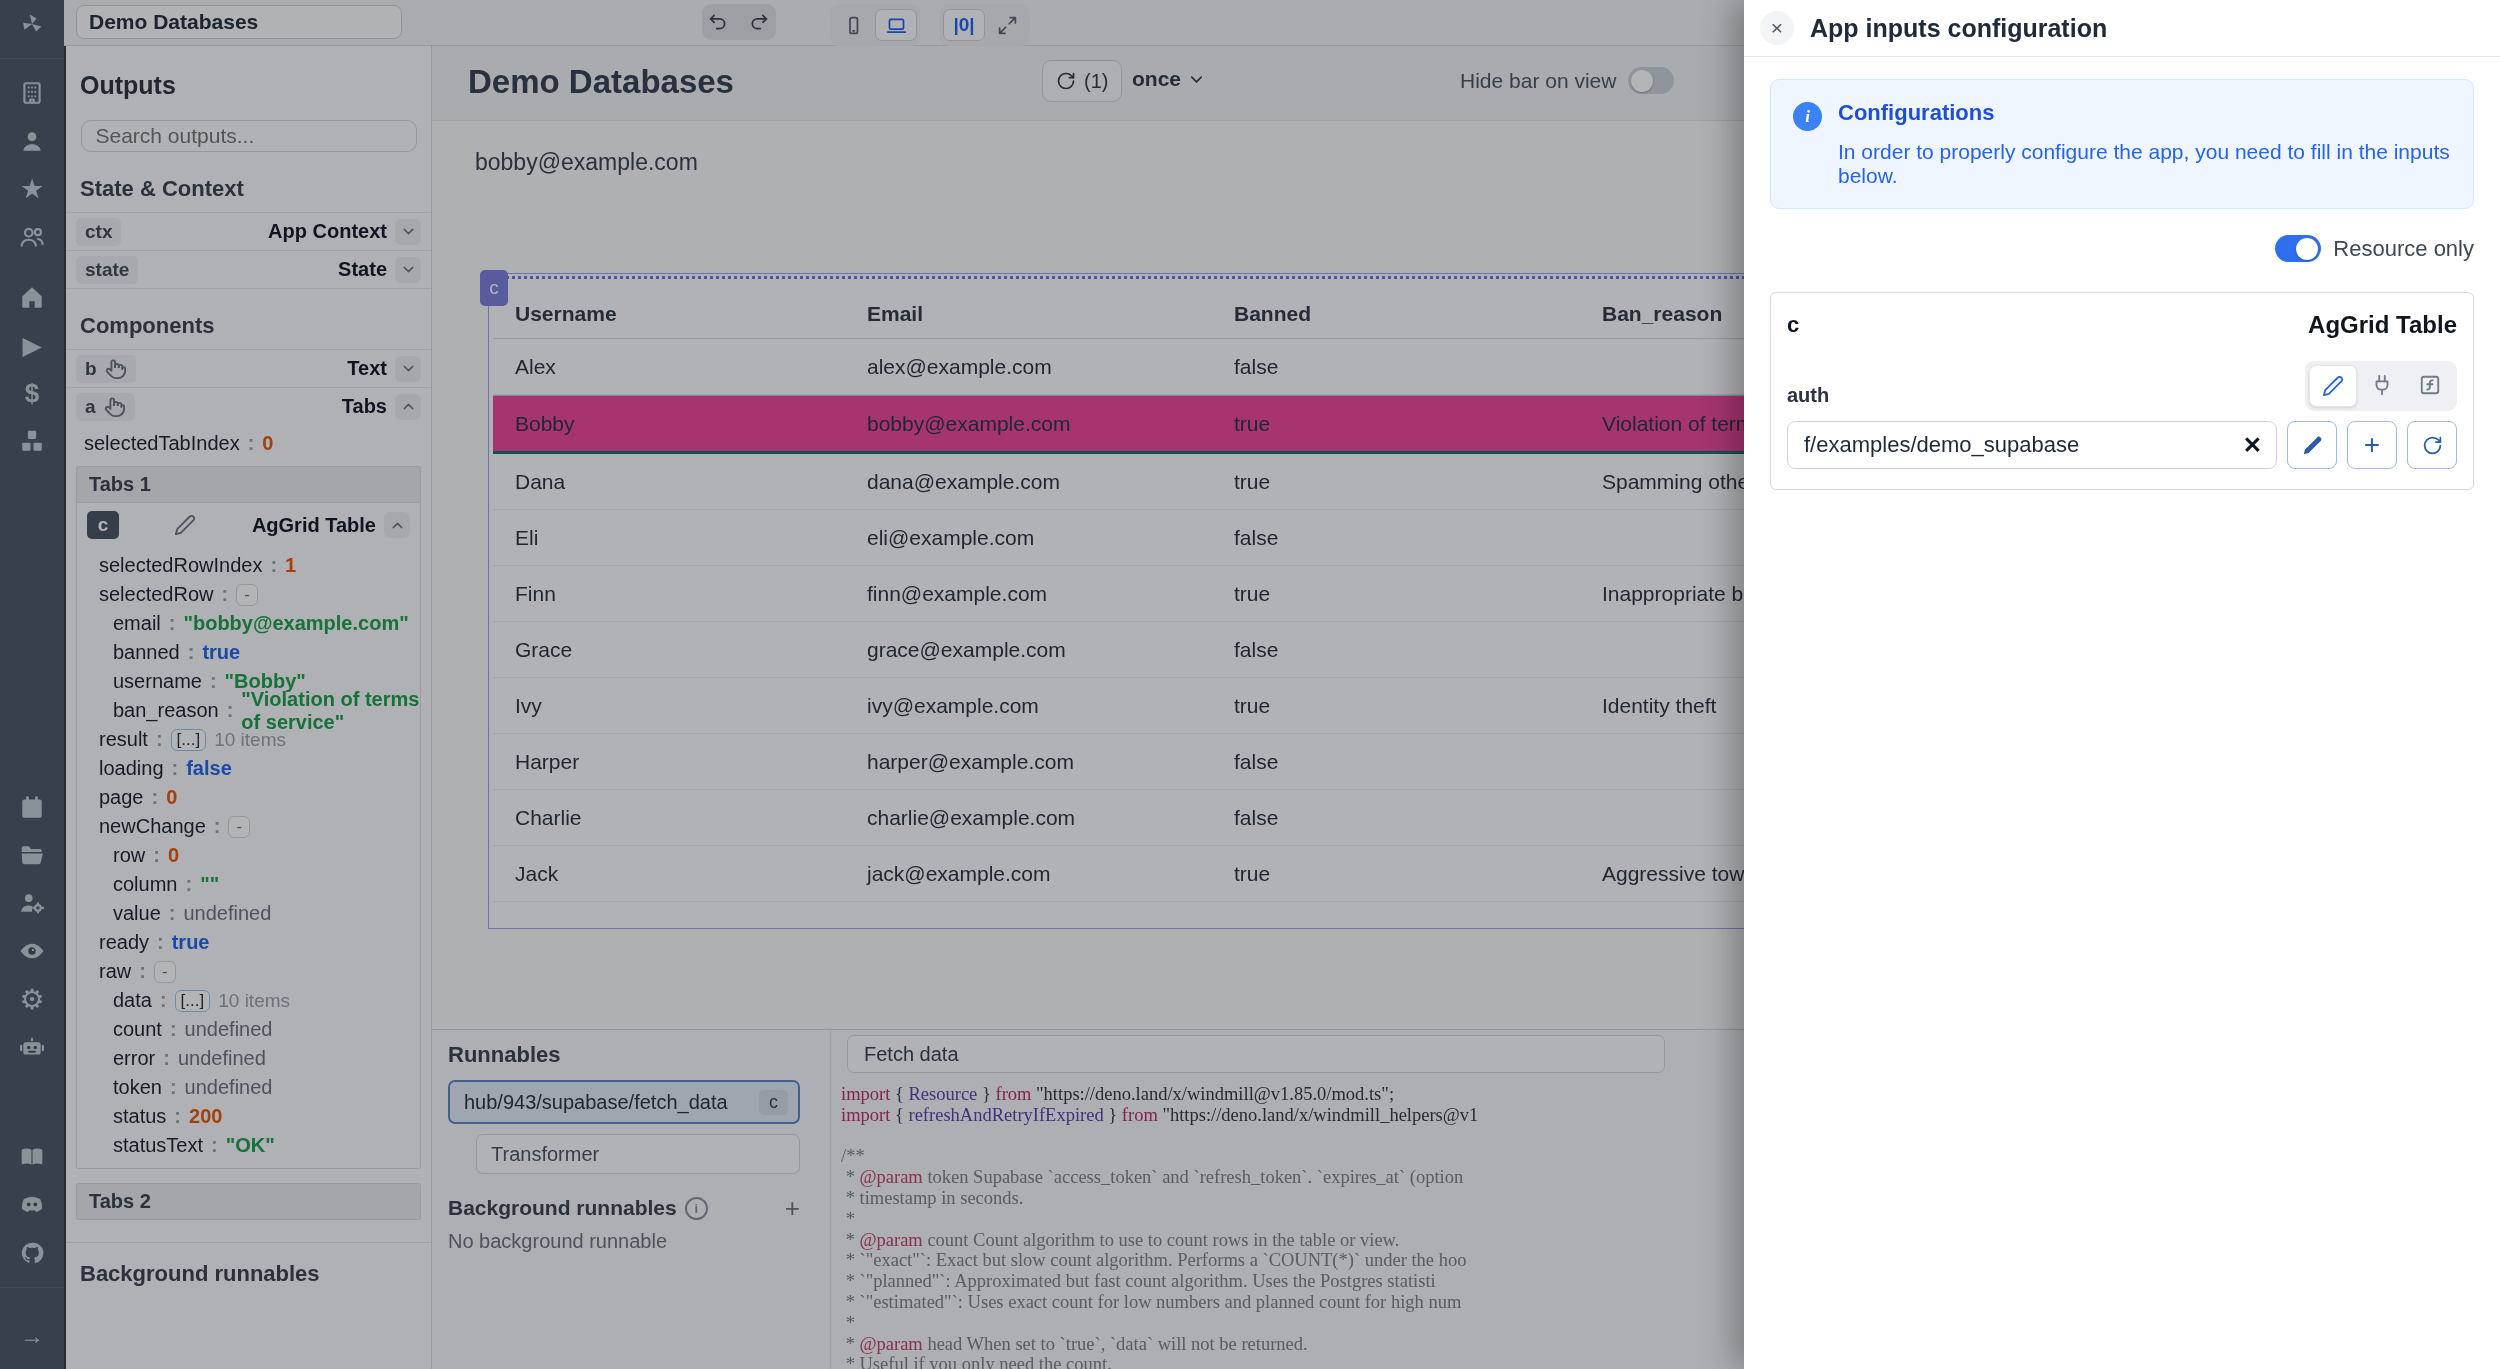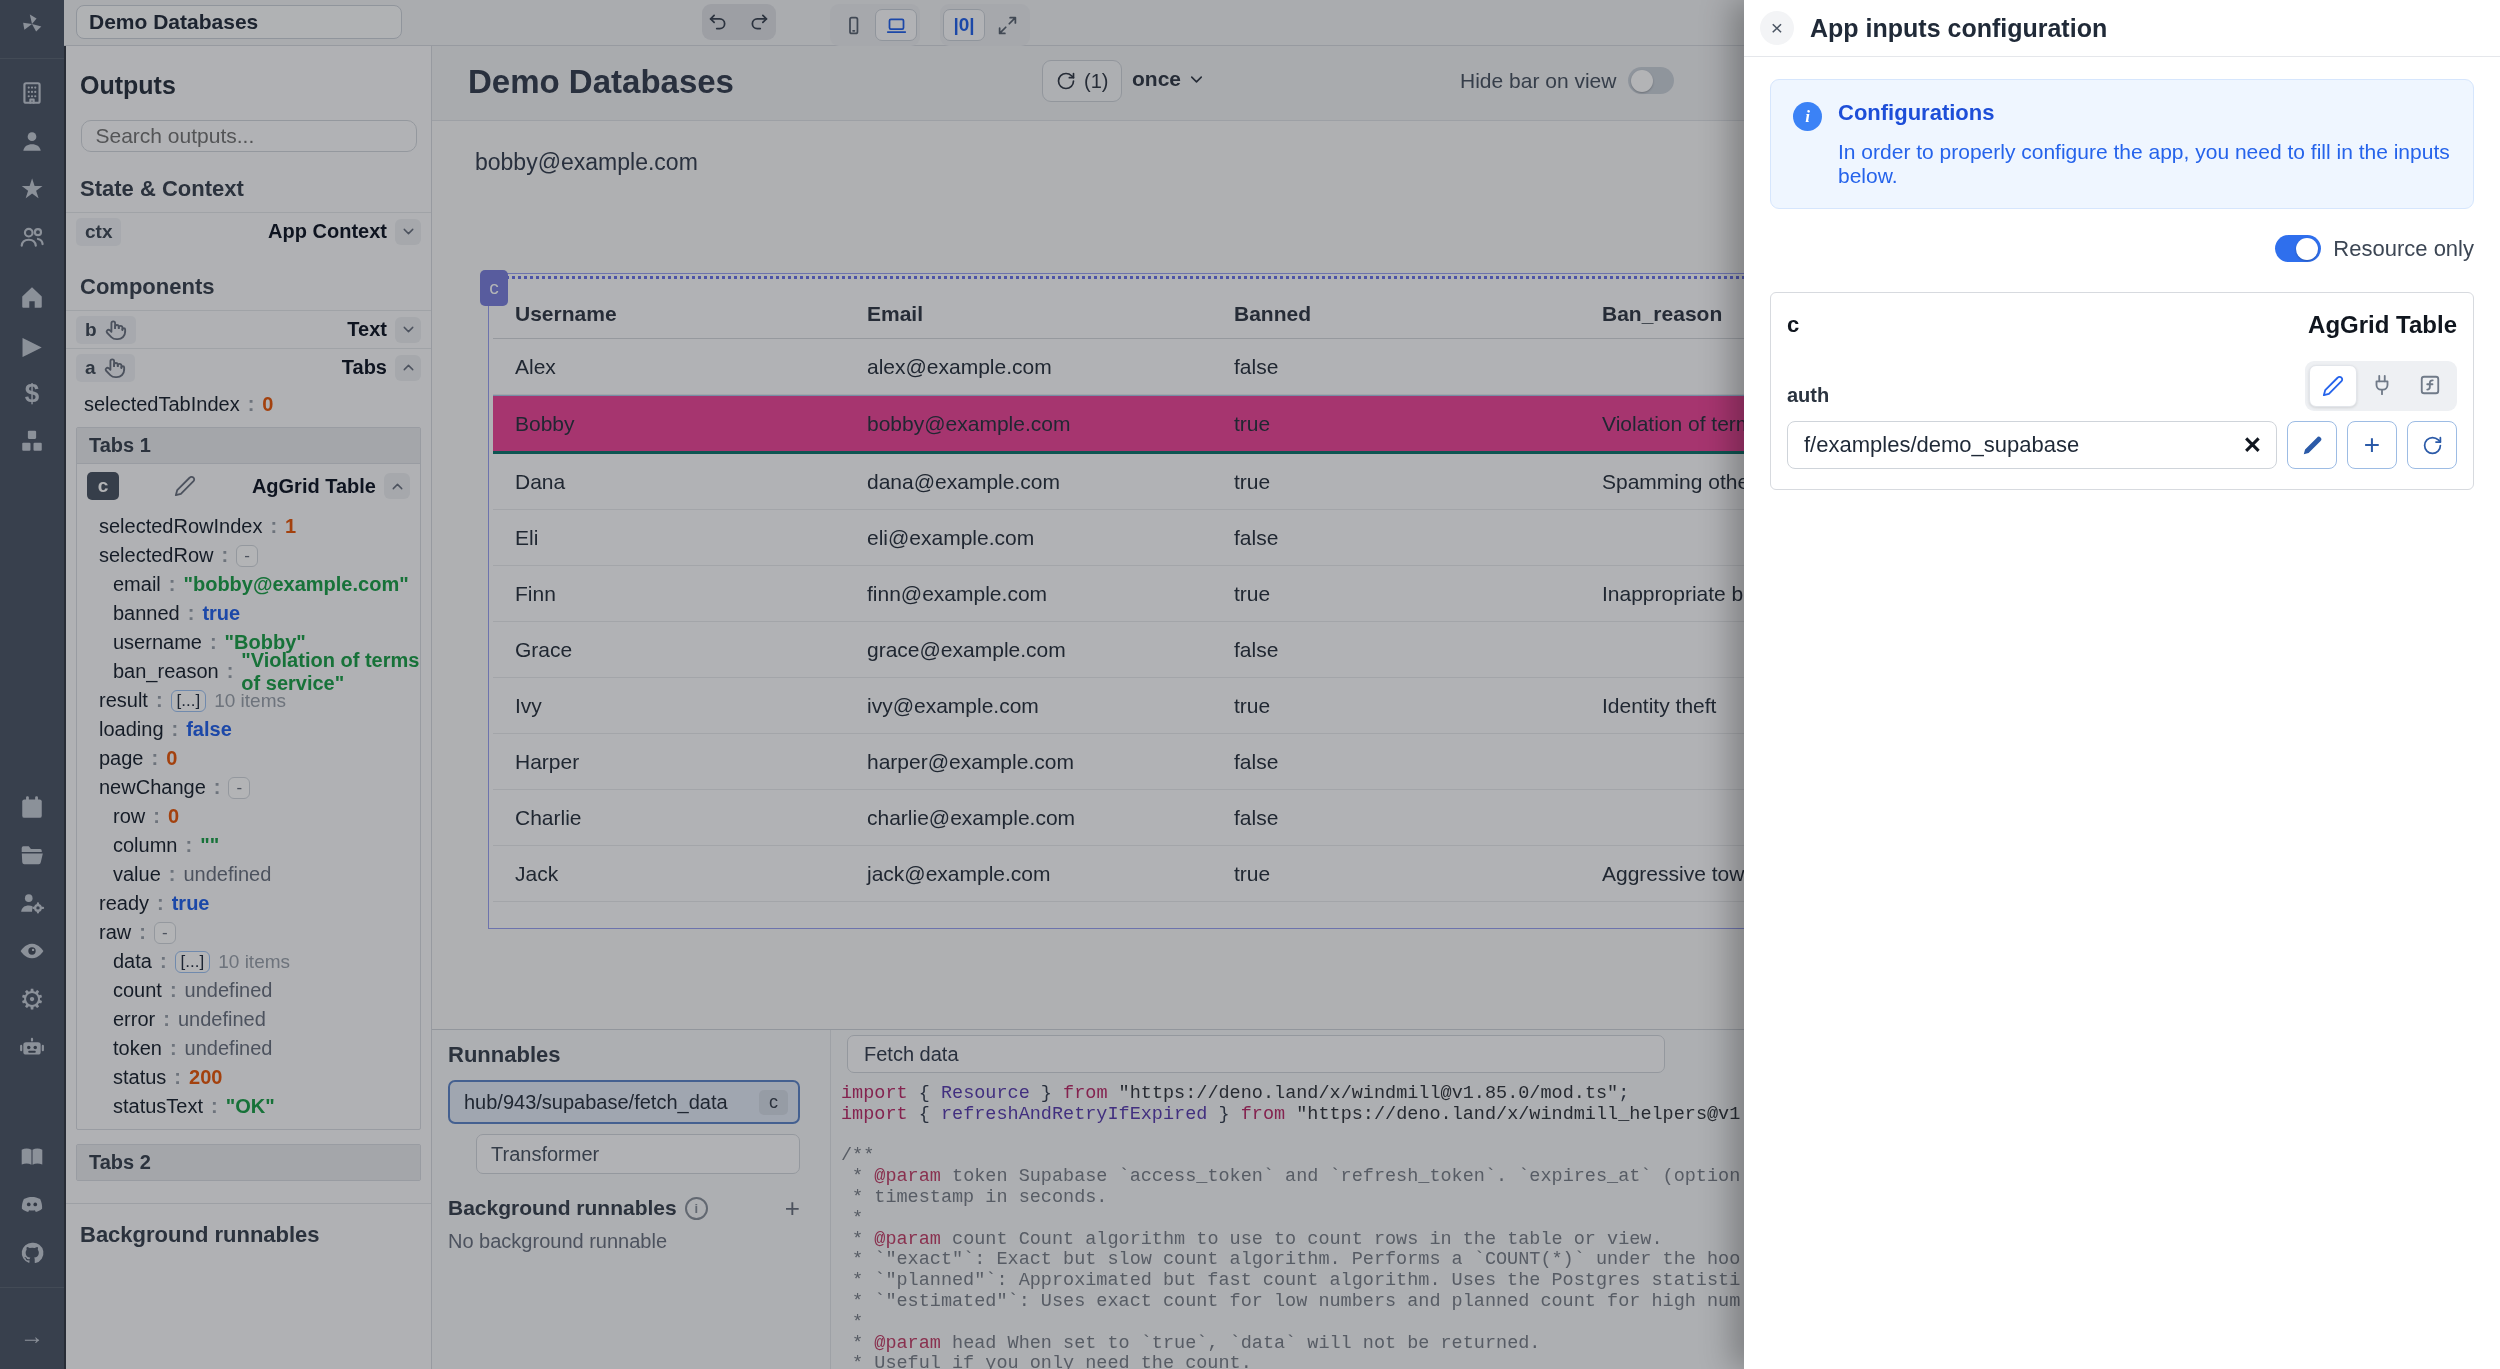--- a/index.html
+++ b/index.html
@@ -128,21 +128,21 @@
   #bg-empty{margin-top:10px;font-size:20px;color:#6b7280}
   #run-right{position:absolute;left:398px;top:0;right:0;height:100%;border-left:1px solid #e1e4e8}
   #code-title-bar{position:absolute;left:16px;top:5px;width:818px;height:38px;border:1px solid #d3d7dd;
             border-radius:7px;background:#fdfdfe;display:flex;align-items:center;padding:0 16px;
             font-size:20px;color:#374151;box-sizing:border-box}
   #fork-btn,#clear-btn{position:absolute;top:4px;height:40px;border-radius:8px;display:flex;
             align-items:center;gap:8px;padding:0 16px;font-size:20px;font-weight:600;background:#fbfcfe;cursor:pointer}
   #fork-btn{left:1148px;border:1px solid #b6cdf0;color:#3569c4}
   #clear-btn{left:1240px;border:1px solid #f0b4b4;color:#d23f3f}
   #fork-btn svg,#clear-btn svg{width:19px;height:19px}
-  #code{position:absolute;left:10px;top:54px;right:0;bottom:0;font-family:Liberation Mono, monospace;
+  #code{position:absolute;left:10px;top:54px;right:0;bottom:0;font-family:Liberation Serif, serif;
         font-size:18.5px;line-height:20.8px;white-space:pre;cursor:text}
   .tk-k{color:#bb2d6b}.tk-t{color:#5b3fb0}.tk-s{color:#33383f}.tk-d{color:#374151}
   .tk-c{color:#7a808a}.tk-a{color:#c2426b}
   
   #overlay{position:absolute;left:0;top:0;width:1744px;height:1369px;background:rgba(10,13,20,.31);z-index:80}
   #drawer{position:absolute;left:1744px;top:0;width:756px;height:1369px;background:#ffffff;z-index:100;
           box-shadow:-12px 0 30px rgba(0,0,0,.28)}
   #drawer-header{height:56px;display:flex;align-items:center;padding:0 16px;border-bottom:1px solid #e5e7eb}
   #drawer-close{width:34px;height:34px;border-radius:50%;background:#f3f4f6;border:none;font-size:21px;
           color:#4b5563;cursor:pointer;display:flex;align-items:center;justify-content:center}
@@ -349,20 +349,29 @@
   <div class="op-h2">State &amp; Context</div>
   <div class="op-row">
     <span class="chip">ctx</span>
     <span class="op-type">App Context</span>
     <span class="chev-box">
         <svg viewBox="0 0 24 24" width="100%" height="100%" fill="none" stroke="currentColor" stroke-width="2" stroke-linecap="round" stroke-linejoin="round">
           <path d="m6 9 6 6 6-6"></path>
         </svg>
       </span>
   </div>
+  <div class="op-row" style="border-bottom:1px solid #e4e6ea">
+    <span class="chip">state</span>
+    <span class="op-type">State</span>
+    <span class="chev-box">
+        <svg viewBox="0 0 24 24" width="100%" height="100%" fill="none" stroke="currentColor" stroke-width="2" stroke-linecap="round" stroke-linejoin="round">
+          <path d="m6 9 6 6 6-6"></path>
+        </svg>
+      </span>
+  </div>
   <div class="op-h2">Components</div>
   <div class="op-row">
     <span class="chip">
         <span>b</span>
       <span class="hand-ic"><svg viewBox="0 0 24 24" width="100%" height="100%" fill="none" stroke="currentColor" stroke-width="2" stroke-linecap="round" stroke-linejoin="round">
             <path d="M22 14a8 8 0 0 1-8 8h-1.5c-2.3 0-4.2-.9-5.6-2.3L2.3 15a2 2 0 0 1 2.8-2.8L7 14V4.5a2 2 0 0 1 4 0V10"></path>
             <path d="M11 10V8.5a2 2 0 0 1 4 0V10"></path>
             <path d="M15 10v-.5a2 2 0 0 1 4 0V12"></path>
             <path d="M19 11.5a1.5 1.5 0 0 1 3 0V14"></path>
           </svg></span>

